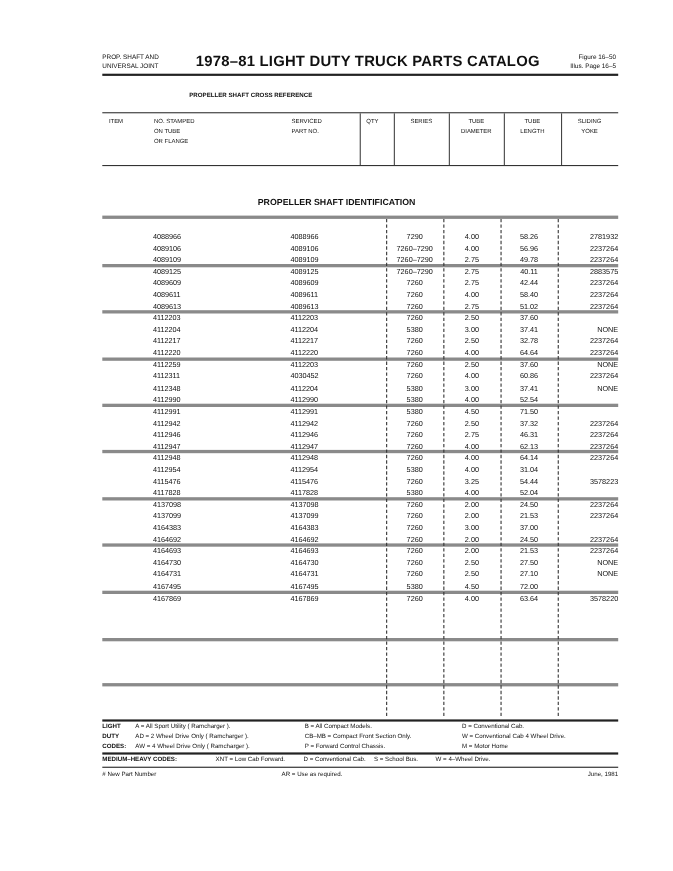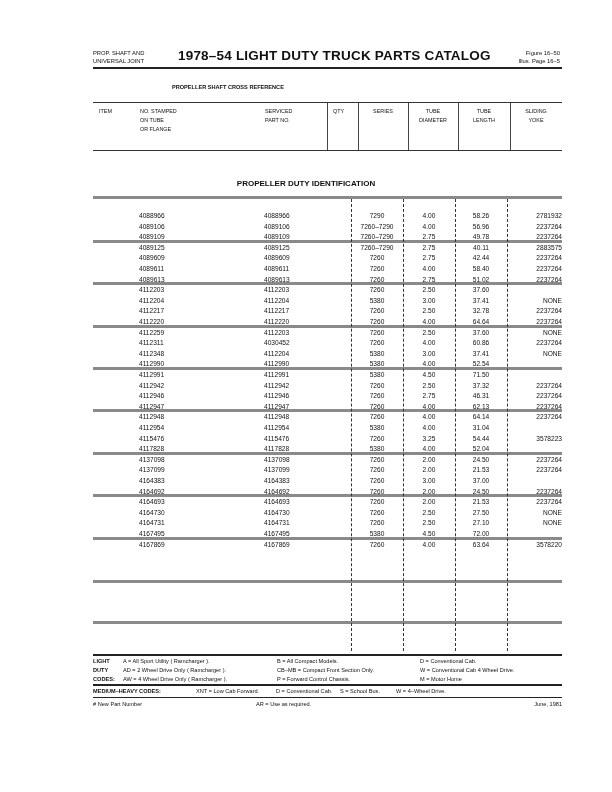--- a/index.html
+++ b/index.html
@@ -30,21 +30,21 @@
     .legend .lbl { position: absolute; font-weight: bold; }
     .legend span { position: absolute; }
   </style>
 </head>
 <body>
 
 <div class="abs hdr-left">
   <div>PROP. SHAFT AND</div>
   <div>UNIVERSAL JOINT</div>
 </div>
-<div class="abs hdr-title">1978–54 LIGHT DUTY TRUCK PARTS CATALOG</div>
+<div class="abs hdr-title">1978–81 LIGHT DUTY TRUCK PARTS CATALOG</div>
 <div class="abs hdr-right">
   <div>Figure 16–50</div>
   <div>Illus. Page 16–5</div>
 </div>
 <div class="rule" style="left:93px; top:67px; width:469px; height:1.5px;"></div>
 
 <div class="abs xref-title">PROPELLER SHAFT CROSS REFERENCE</div>
 <div class="abs xref-table">
   <div class="xcol" style="left:6px; width:40px;">
     <div>ITEM</div>
@@ -76,21 +76,21 @@
     <div>TUBE</div>
     <div>LENGTH</div>
   </div>
   <div class="vline" style="left:417px;"></div>
   <div class="xcol c" style="left:417px; width:52px;">
     <div>SLIDING</div>
     <div>YOKE</div>
   </div>
 </div>
 
-<div class="abs ident-title">PROPELLER DUTY IDENTIFICATION</div>
+<div class="abs ident-title">PROPELLER SHAFT IDENTIFICATION</div>
 <div id="ident-area">
     <div class="grayband" style="top: 196px;"></div>
     <div class="grayband" style="top: 240px;"></div>
     <div class="grayband" style="top: 282px;"></div>
     <div class="grayband" style="top: 325px;"></div>
     <div class="grayband" style="top: 367px;"></div>
     <div class="grayband" style="top: 409px;"></div>
     <div class="grayband" style="top: 452px;"></div>
     <div class="grayband" style="top: 494px;"></div>
     <div class="grayband" style="top: 537px;"></div>

